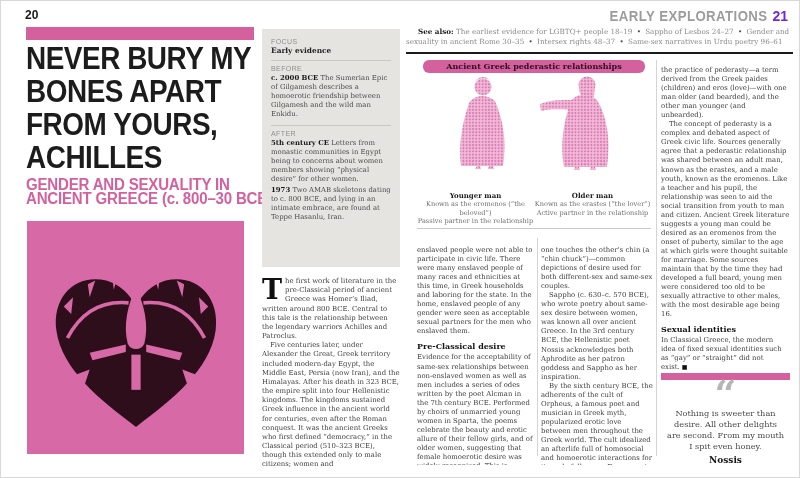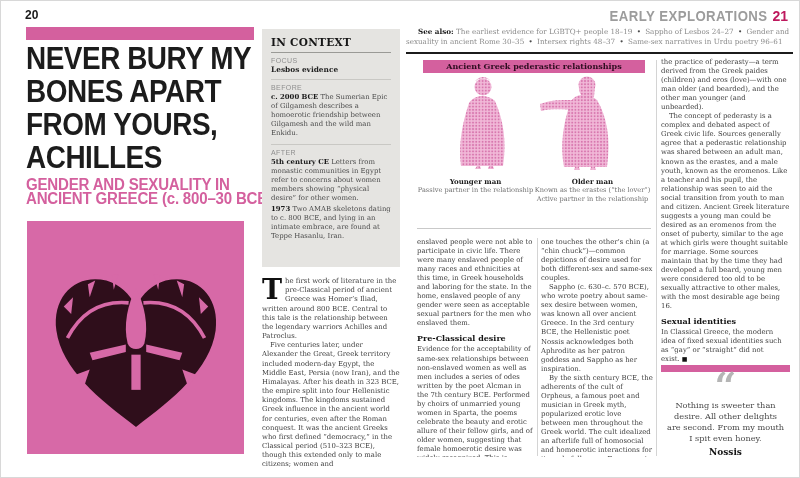--- a/index.html
+++ b/index.html
@@ -42,37 +42,37 @@
 
   .lp-body{left:261px;top:276px;width:138px;height:196px;overflow:hidden;
     font:400 6.9px/1.33 "DejaVu Serif",serif;color:var(--text-dark);}
   .dropcap{float:left;font:700 27px/22px "DejaVu Serif",serif;color:#101010;
     padding:2px 3px 0 0;}
 
   
   .rp-header{top:6px;right:11px;display:flex;align-items:baseline;gap:5px;}
   .rp-title{font:700 15px "Liberation Sans",sans-serif;color:var(--header-grey);
     letter-spacing:.5px;transform:scaleX(.88);transform-origin:right bottom;white-space:nowrap;}
-  .rp-num{font:700 14px "Liberation Sans",sans-serif;color:#be185d;}
+  .rp-num{font:700 14px "Liberation Sans",sans-serif;color:#6d28d9;}
   .see-also{left:405px;top:26px;width:387px;font:400 7.2px/1.4 "DejaVu Serif",serif;
     color:#8a8a8a;}
   .see-also b{color:#161616;padding-left:12px;}
   .see-bullet{color:#4c4c4c;margin:0 2px;}
   .rule-black{left:405px;top:51px;width:387px;height:2px;background:#1b1b1b;}
 
   .panel{left:416px;top:59px;width:234px;}
   .panel-bar{margin:0 6px;background:var(--accent-pink);color:#2e0c20;text-align:center;
-    font:700 8px/13px "DejaVu Serif",serif;}
-  .captions{display:flex;margin-top:0;}
+    font:700 8px/13px "DejaVu Serif",serif;border-radius:6px;}
+  .captions{display:flex;margin-top:14px;}
   .cap{width:50%;text-align:center;}
   .cap-title{font:700 7px "DejaVu Serif",serif;color:#1d1d1d;}
   .cap-line{font:400 6.6px/1.3 "DejaVu Serif",serif;color:#6f6f6f;}
   .panel-div{left:416px;top:227px;width:234px;height:1px;background:#c9c9c9;}
 
-  .bodycol{font:400 6.9px/1.31 "DejaVu Serif",serif;color:var(--text-dark);overflow:hidden;}
+  .bodycol{font:400 6.9px/1.31 "DejaVu Serif",serif;color:var(--text-dark);overflow:hidden;margin-top:8px;}
   .col1{left:416px;top:237px;width:117px;height:219px;}
   .col2{left:540px;top:237px;width:112px;height:219px;}
   .col3{left:660px;top:57px;width:129px;height:399px;display:flex;flex-direction:column;}
   .vr1{left:536px;top:237px;width:1px;height:218px;background:#d4d4d4;}
   .vr2{left:655px;top:59px;width:1px;height:396px;background:#d4d4d4;}
   .subhead{font:700 8px "DejaVu Serif",serif;color:#141414;margin:5px 0 2px;}
   .indent{text-indent:8px;}
   .end-marker{font-size:6px;color:#111;margin-left:2px;}
 
   .quote-box{margin-top:auto;width:100%;text-align:center;}
@@ -123,29 +123,28 @@
       <path class="helmet-cut" d="M56,48 L64,44 L58,62 Z"></path>
       <path class="helmet-cut" d="M82,38 L89,37 L84,54 Z"></path>
       <path class="helmet-cut" d="M160,48 L152,44 L158,62 Z"></path>
       <path class="helmet-cut" d="M134,38 L127,37 L132,54 Z"></path>
       <path class="helmet-cut" d="M30,72 L40,62 L38,80 Z"></path>
       <path class="helmet-cut" d="M186,72 L176,62 L178,80 Z"></path>
     </svg>
   </div>
 
   <div class="abs sidebar">
-    <div class="sb-head">IN CONTEXT</div>
     <div class="sb-label">FOCUS</div>
-    <div class="sb-strong">Lesbos evidence</div>
+    <div class="sb-strong">Early evidence</div>
     <div class="sb-div"></div>
     <div class="sb-label">BEFORE</div>
     <div class="sb-item"><b>c. 2000 BCE</b> <span>The Sumerian Epic of Gilgamesh describes a homoerotic friendship between Gilgamesh and the wild man Enkidu.</span></div>
     <div class="sb-div"></div>
     <div class="sb-label">AFTER</div>
-    <div class="sb-item"><b>5th century CE</b> <span>Letters from monastic communities in Egypt refer to concerns about women members showing “physical desire” for other women.</span></div>
+    <div class="sb-item"><b>5th century CE</b> <span>Letters from monastic communities in Egypt being to concerns about women members showing “physical desire” for other women.</span></div>
     <div class="sb-item"><b>1973</b> <span>Two AMAB skeletons dating to c. 800 BCE, and lying in an intimate embrace, are found at Teppe Hasanlu, Iran.</span></div>
   </div>
 
   <div class="abs lp-body">
     <p><span class="dropcap">T</span><span>he first work of literature in the pre-Classical period of ancient Greece was Homer’s Iliad, written around 800 BCE. Central to this tale is the relationship between the legendary warriors Achilles and Patroclus.</span></p>
     <p class="indent">Five centuries later, under Alexander the Great, Greek territory included modern-day Egypt, the Middle East, Persia (now Iran), and the Himalayas. After his death in 323 BCE, the empire split into four Hellenistic kingdoms. The kingdoms sustained Greek influence in the ancient world for centuries, even after the Roman conquest. It was the ancient Greeks who first defined “democracy,” in the Classical period (510–323 BCE), though this extended only to male citizens; women and</p>
   </div>
 
   <div class="abs rp-header">
     <span class="rp-title">EARLY EXPLORATIONS</span>
@@ -185,20 +184,21 @@
       <g fill="url(#ht)">
         <circle cx="170" cy="12" r="8.5"></circle>
         <path d="M162,13 C161,23 169,29 177,24 L178,13 Z"></path>
         <path d="M158,27 C148,27 135,26 123,31 L124,38 C137,35 149,37 159,37 Z"></path>
         <path d="M154,28 C146,50 143,72 147,94 L158,94 L157,97 L163,97 L162,94 L174,94 L173,97 L179,97 L178,94 L190,94 C194,66 190,44 180,27 C172,20 160,20 154,28 Z"></path>
       </g>
     </svg>
     <div class="captions">
       <div class="cap">
         <div class="cap-title">Younger man</div>
+        <div class="cap-line">Known as the eromenos (“the beloved”)</div>
         <div class="cap-line">Passive partner in the relationship</div>
       </div>
       <div class="cap">
         <div class="cap-title">Older man</div>
         <div class="cap-line">Known as the erastes (“the lover”)</div>
         <div class="cap-line">Active partner in the relationship</div>
       </div>
     </div>
   </div>
   <div class="abs panel-div"></div>

